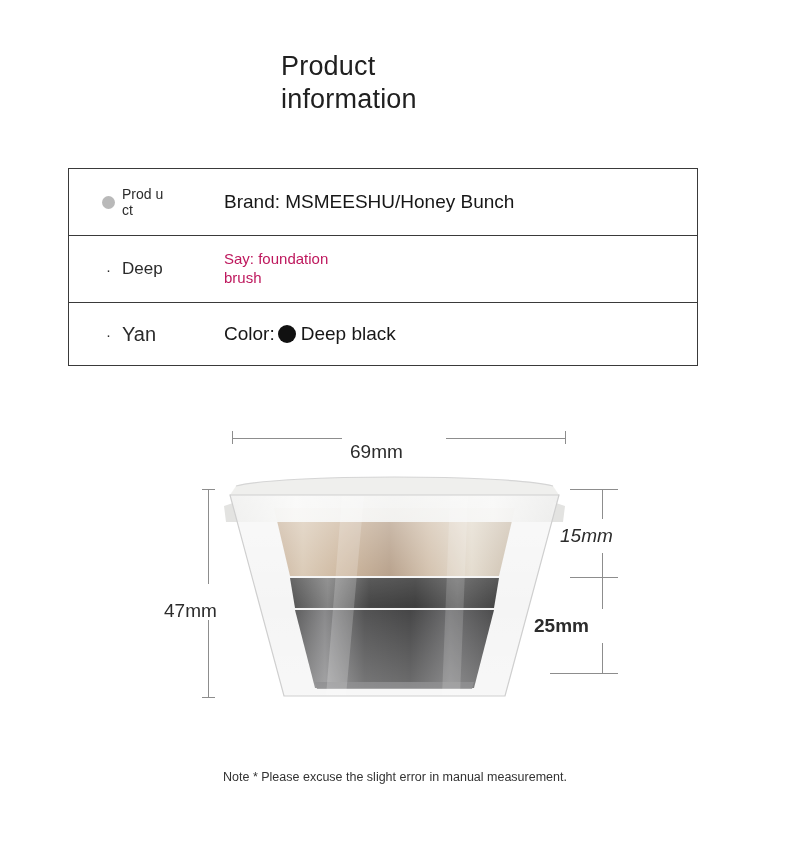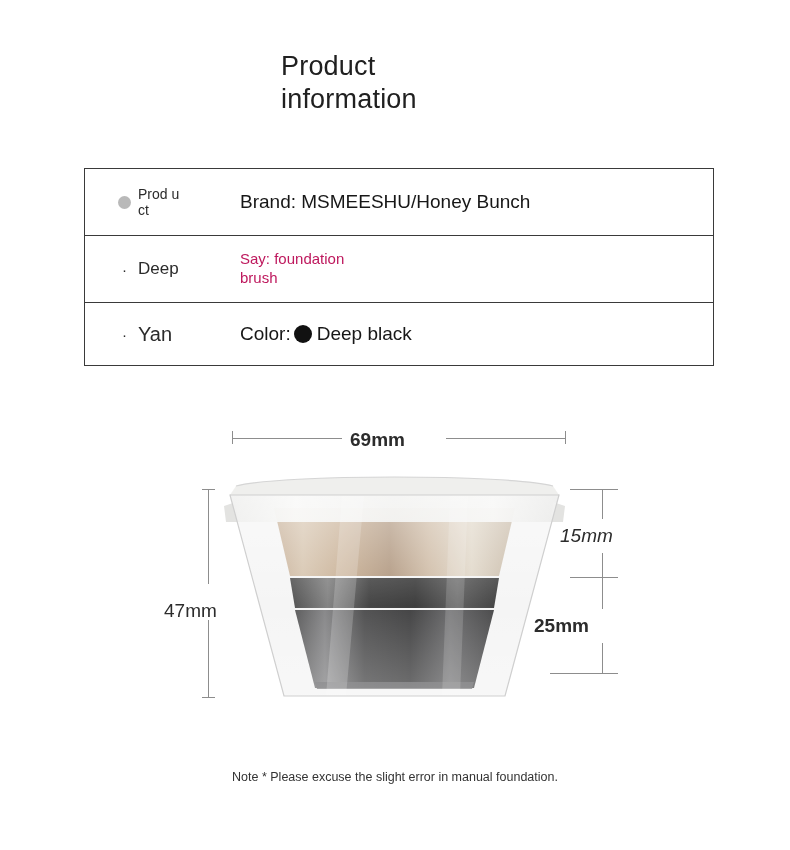--- a/index.html
+++ b/index.html
@@ -31,21 +31,21 @@
     line-height: 1.22;
     color: #202020;
     font-weight: 400;
     letter-spacing: 0.2px;
     white-space: pre-line;
   }
 
   
   .info-table {
     position: absolute;
-    left: 84px;
+    left: 68px;
     top: 168px;
     width: 630px;
     border: 1px solid #3a3a3a;
     box-sizing: border-box;
     background: #fff;
   }
   .info-row {
     display: flex;
     align-items: stretch;
     border-bottom: 1px solid #3a3a3a;
@@ -285,21 +285,21 @@
 
         <path d="M 8 37 L 337 37 L 283 238 L 62 238 Z" fill="none" stroke="#cfcfcf" stroke-width="1.2"></path>
         <path d="M 14 28 C 60 16, 285 16, 331 28" fill="none" stroke="#d5d5d5" stroke-width="1.2"></path>
       </svg>
     </div>
 
     <div class="dim-line dim-h" style="left:82px; top:33px; width:110px;"></div>
     <div class="dim-line dim-h" style="left:296px; top:33px; width:119px;"></div>
     <div class="cap cap-v" style="left:82px; top:26px;"></div>
     <div class="cap cap-v" style="left:415px; top:26px;"></div>
-    <div class="dim-text" style="left:200px; top:24px;font-weight:bold;">69mm</div>
+    <div class="dim-text" style="left:200px; top:36px;">69mm</div>
 
     <div class="dim-line dim-v" style="left:58px; top:84px; height:95px;"></div>
     <div class="dim-line dim-v" style="left:58px; top:215px; height:78px;"></div>
     <div class="cap cap-h" style="left:52px; top:84px;"></div>
     <div class="cap cap-h" style="left:52px; top:292px;"></div>
     <div class="dim-text" style="left:14px; top:178px;margin-top:17px;">47mm</div>
 
     <div class="dim-line dim-h" style="left:420px; top:84px; width:48px;"></div>
     <div class="dim-line dim-h" style="left:420px; top:172px; width:48px;"></div>
     <div class="dim-line dim-v" style="left:452px; top:84px; height:30px;"></div>
@@ -309,15 +309,15 @@
     <div class="dim-text" style="left:410px; top:120px;font-style:italic;">15mm</div>
 
     <div class="dim-line dim-h" style="left:400px; top:268px; width:68px;"></div>
     <div class="dim-line dim-v" style="left:452px; top:172px; height:32px;"></div>
     <div class="dim-line dim-v" style="left:452px; top:238px; height:30px;"></div>
     <div class="cap cap-h" style="left:446px; top:268px;"></div>
     <div class="dim-text" style="left:384px; top:210px;font-weight:bold;">25mm</div>
 
   </div>
 
-  <div class="note">Note * Please excuse the slight error in manual foundation.</div>
+  <div class="note">Note * Please excuse the slight error in manual measurement.</div>
 
 </div>
 
 </body></html>

